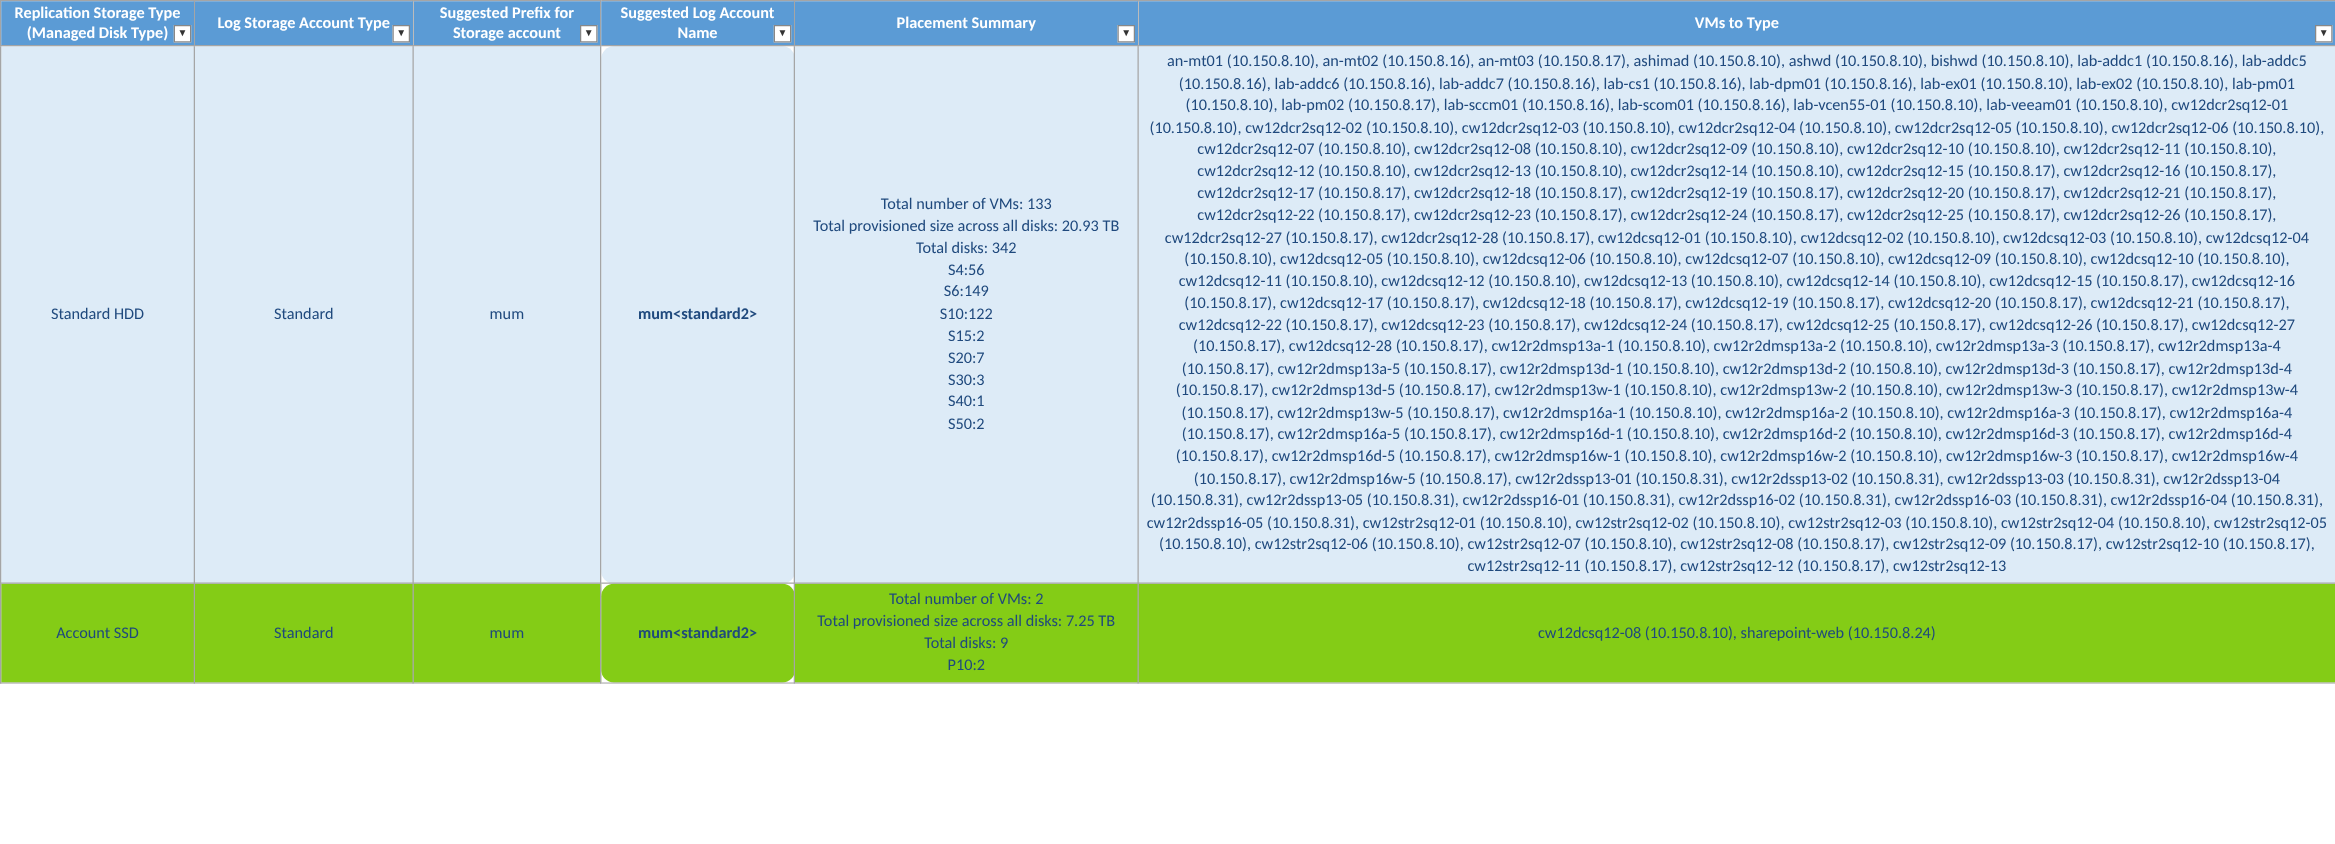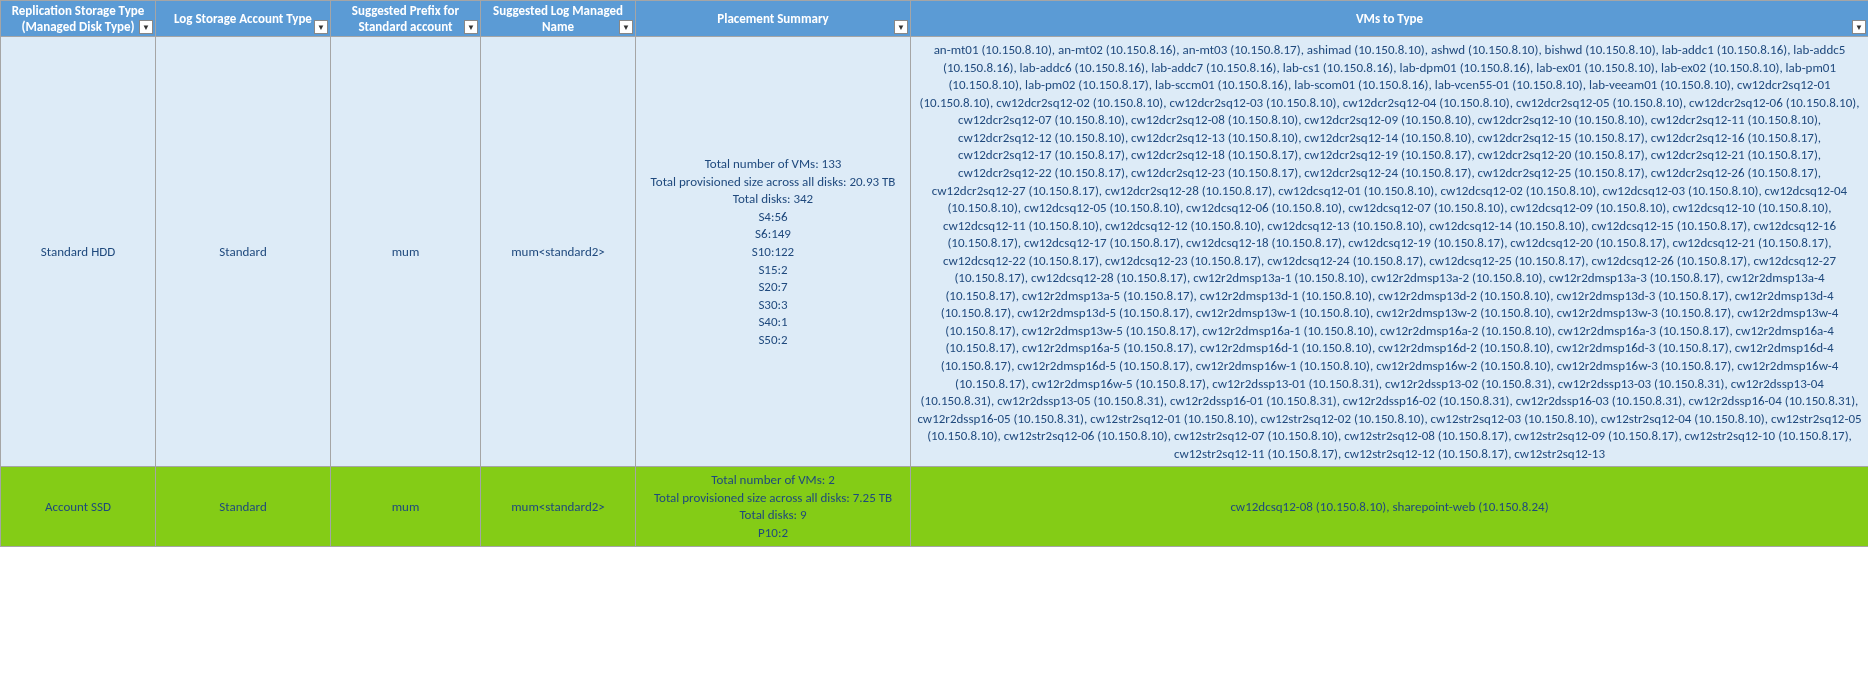--- a/index.html
+++ b/index.html
@@ -44,21 +44,21 @@
     height: 14px;
     background: #fff;
     border: 1px solid #888;
     display: flex;
     align-items: center;
     justify-content: center;
     font-size: 8px;
     color: #333;
     line-height: 1;
   }
-  .bold { font-weight: 400; }
+  .bold { font-weight: 700; border-radius: 10px; }
   .summary-line, .vm-line { display: block; }
   .col-rep  { width: 155px; }
   .col-log  { width: 175px; }
   .col-pfx  { width: 150px; }
   .col-sla  { width: 155px; }
   .col-sum  { width: 275px; }
   .col-vms  { width: 958px; }
   .vms { white-space: normal; word-break: break-word; }
 </style>
 </head>
@@ -77,25 +77,25 @@
     <tr>
       <th>
         <span>Replication Storage Type (Managed Disk Type)</span>
         <span class="filter">▼</span>
       </th>
       <th>
         <span>Log Storage Account Type</span>
         <span class="filter">▼</span>
       </th>
       <th>
-        <span>Suggested Prefix for Standard account</span>
+        <span>Suggested Prefix for Storage account</span>
         <span class="filter">▼</span>
       </th>
       <th>
-        <span>Suggested Log Managed  Name</span>
+        <span>Suggested Log Account  Name</span>
         <span class="filter">▼</span>
       </th>
       <th>
         <span>Placement Summary</span>
         <span class="filter">▼</span>
       </th>
       <th>
         <span>VMs to Type</span>
         <span class="filter">▼</span>
       </th>

